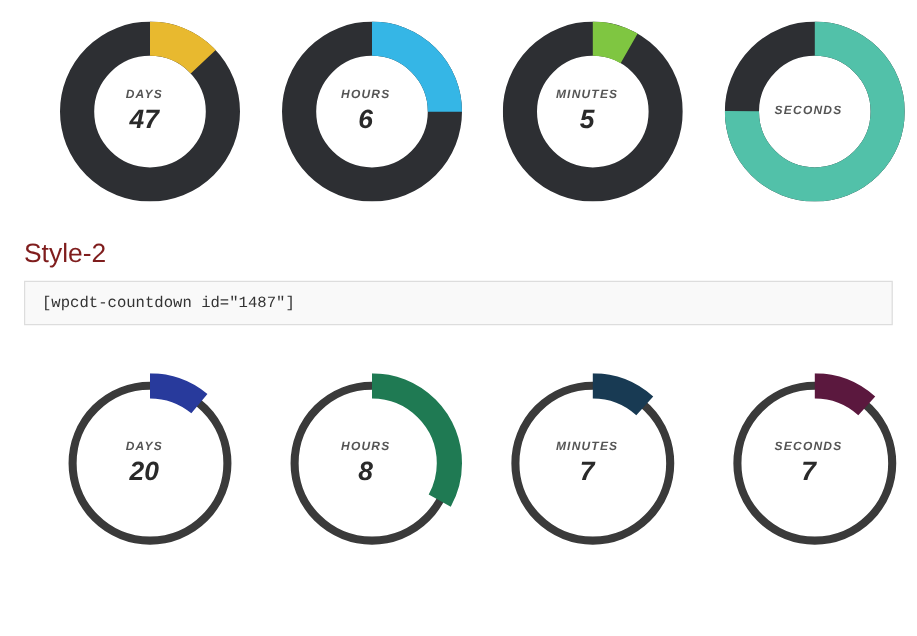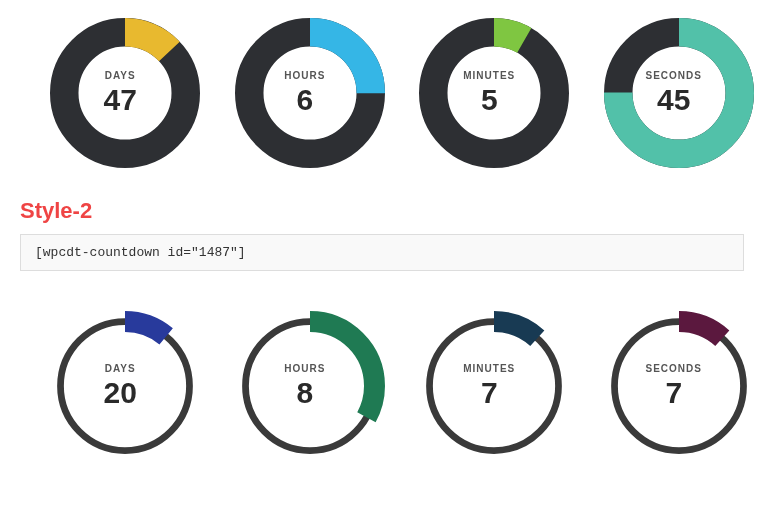--- a/index.html
+++ b/index.html
@@ -8,20 +8,21 @@
     background: #fff;
     width: 764px;
     padding: 18px 20px;
     color: #333;
   }
   .row {
     display: flex;
     gap: 44px;
     margin-bottom: 30px;
     padding-left: 30px;
+    font-style: italic;
   }
   .donut {
     position: relative;
     width: 150px;
     height: 150px;
     display: flex;
     align-items: center;
     justify-content: center;
   }
   .donut svg {
@@ -37,28 +38,28 @@
   }
   .donut-label .unit {
     font-size: 10px;
     letter-spacing: 1px;
     color: #555;
     font-weight: 600;
     margin-bottom: 2px;
     text-transform: uppercase;
   }
   .donut-label .value {
-    font-size: 30px;
+    font-size: 22px;
     font-weight: 700;
     color: #2a2a2a;
   }
   h2.section-title {
     font-size: 22px;
-    font-weight: 700;
-    color: #ef4444;
+    font-weight: 400;
+    color: #7f1d1d;
     margin: 14px 0 10px 0;
   }
   .codebox {
     border: 1px solid #ddd;
     background: #f9f9f9;
     font-family: "Courier New", monospace;
     font-size: 13px;
     color: #333;
     padding: 10px 14px;
     margin-bottom: 40px;
@@ -98,21 +99,20 @@
       <div class="value">5</div>
     </div>
   </div>
   <div class="donut">
     <svg viewBox="0 0 100 100">
       <circle cx="50" cy="50" class="s1-bg" r="40.5" fill="none" stroke="#2d2f33" stroke-width="19"></circle>
       <circle cx="50" cy="50" class="s1-arc" r="40.5" fill="none" stroke="#52c1a9" stroke-width="19" stroke-dasharray="190.85175370557994 254.46900494077323" stroke-dashoffset="0"></circle>
     </svg>
     <div class="donut-label">
       <div class="unit">SECONDS</div>
-      <div class="value">45</div>
     </div>
   </div>
 </div>
 
 <h2 class="section-title">Style-2</h2>
 
 <div class="codebox">[wpcdt-countdown id="1487"]</div>
 
 <div class="row">
   <div class="donut">

